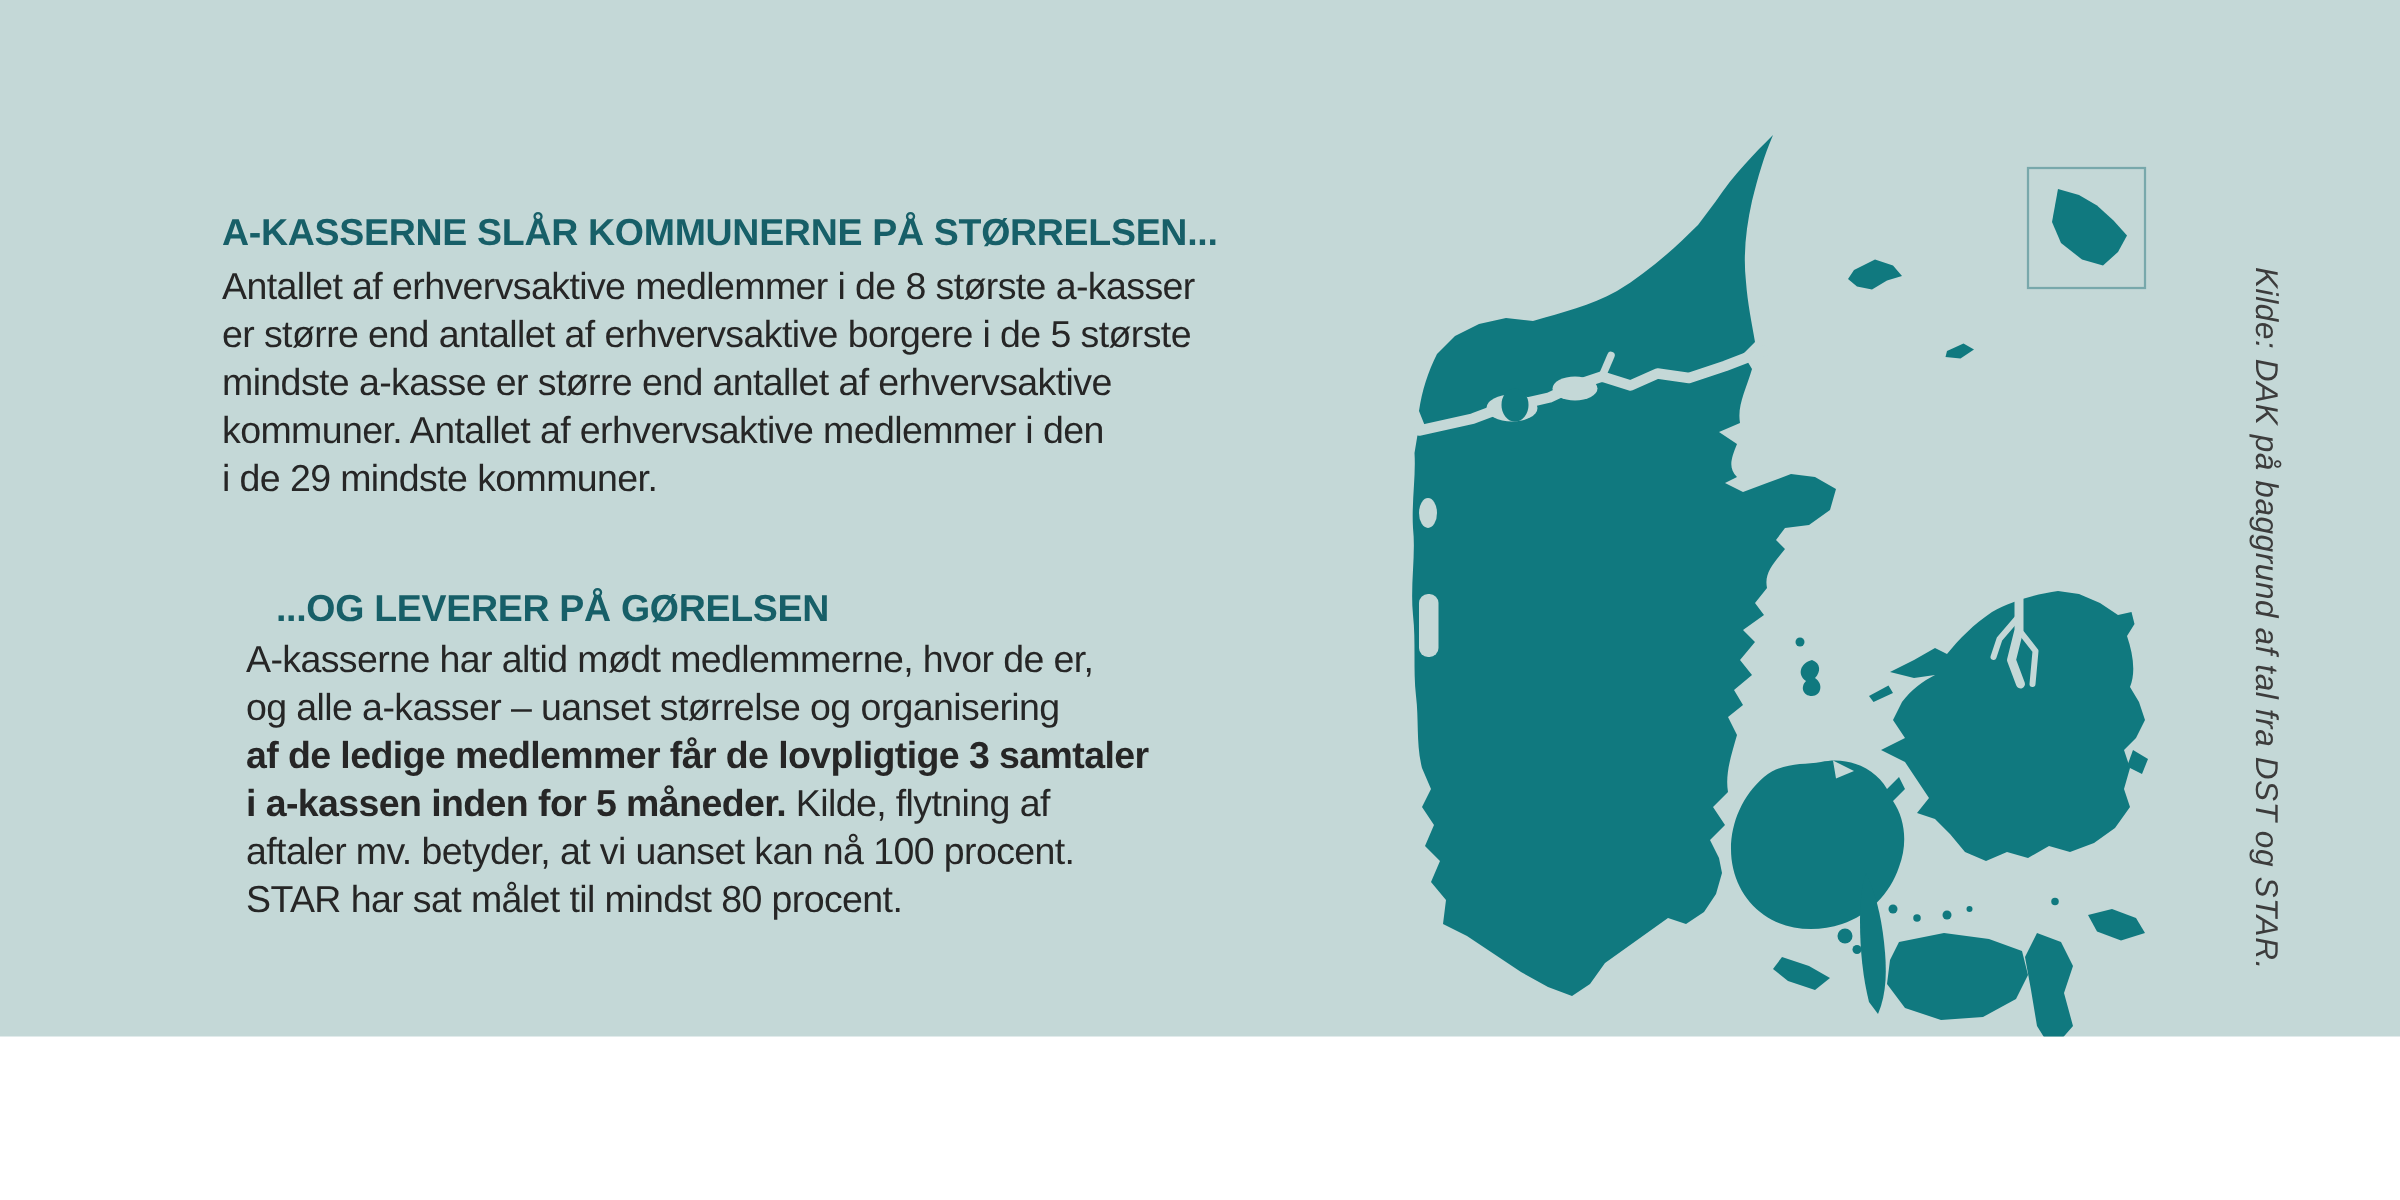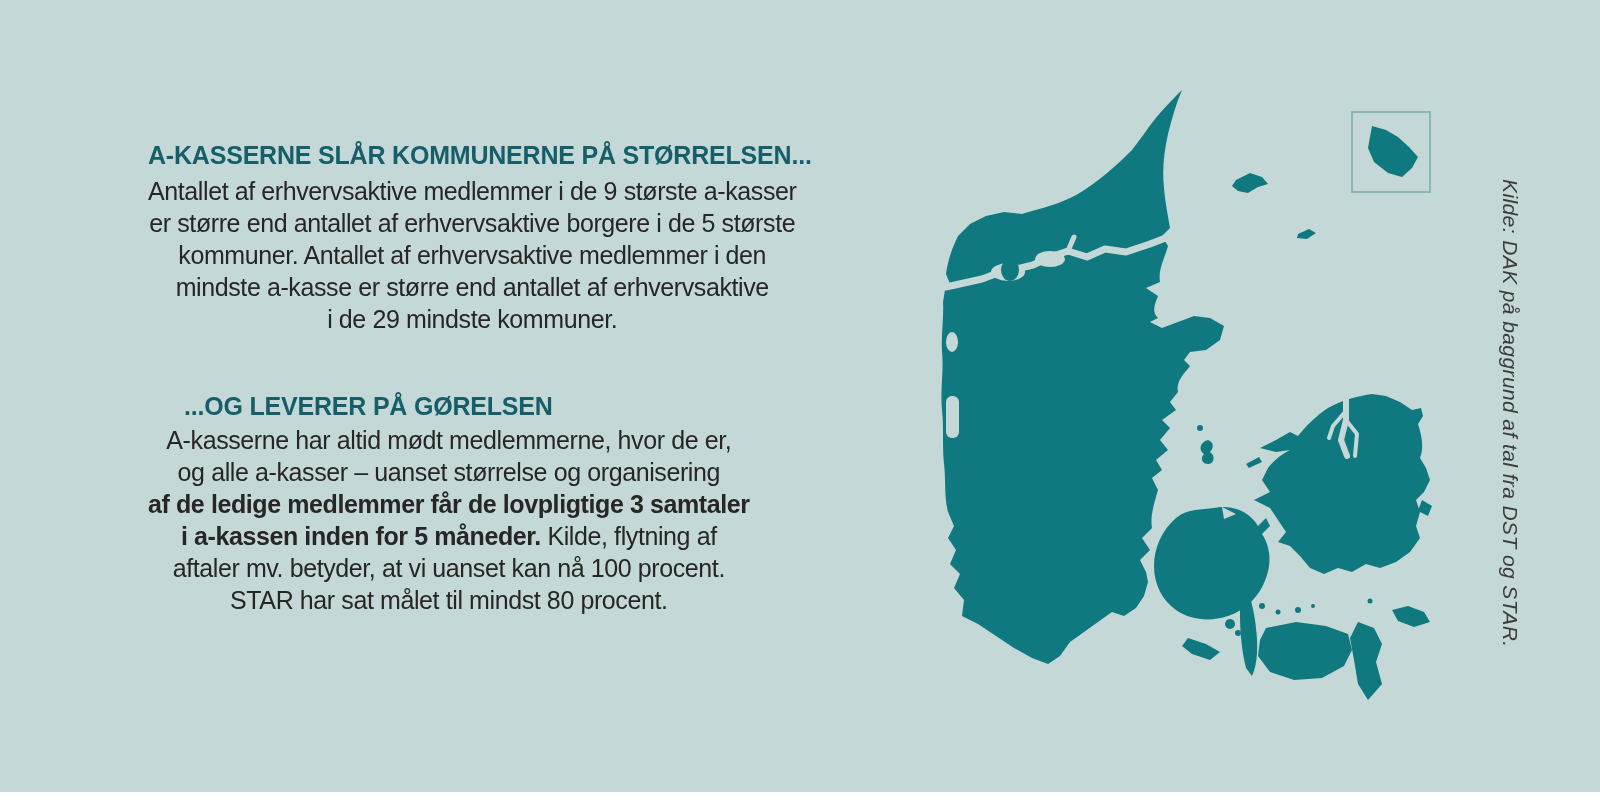--- a/index.html
+++ b/index.html
@@ -7,64 +7,64 @@
     --map:#10797f;
     --heading:#175f68;
     --body:#262626;
     --source:#3c3c3c;
     --inset:#78a8ab;
   }
   *{margin:0;padding:0;box-sizing:border-box;}
   html,body{width:1600px;height:800px;}
   body{font-family:"Liberation Sans",sans-serif;}
   .stage{
-    position:relative;width:1600px;height:792px;
-    background:var(--bg);overflow:hidden;text-align:center;
+    position:relative;width:1600px;height:691px;
+    background:var(--bg);overflow:hidden;
   }
   .textcol{position:absolute;left:148px;top:0;width:760px;}
   .sec-heading{
     position:absolute;left:0;
     font-weight:bold;font-size:25px;line-height:28px;
     letter-spacing:-0.2px;color:var(--heading);
     white-space:nowrap;
   }
   .sec-body{
     position:absolute;left:0;
     font-size:25px;line-height:32px;letter-spacing:-0.4px;
     color:var(--body);white-space:nowrap;
   }
   .sec-body .bold{font-weight:bold;}
   #heading-1{top:141px;}
   #body-1{top:175px;}
   #heading-2{top:392px;margin-left:36px;}
-  #body-2{top:424px;}
+  #body-2{top:424px;margin-left:16px;}
   .source-note{
     position:absolute;left:1492px;top:178px;height:470px;width:30px;
     writing-mode:vertical-rl;
     font-style:italic;font-size:21px;letter-spacing:0.4px;
     color:var(--source);white-space:nowrap;
   }
   .map-wrap{position:absolute;left:900px;top:60px;width:560px;height:740px;}
   .land{fill:var(--map);stroke:none;}
   .water{fill:var(--bg);stroke:none;}
   .water-line{fill:none;stroke:var(--bg);stroke-linecap:round;stroke-linejoin:round;}
   .inset-box{fill:none;stroke:var(--inset);stroke-width:1.5;}
 </style>
 </head>
 <body>
 
 <div class="stage">
 
   <div class="textcol">
     <h2 class="sec-heading" id="heading-1">A-KASSERNE SLÅR KOMMUNERNE PÅ STØRRELSEN...</h2>
     <div class="sec-body" id="body-1">
-        <div><span>Antallet af erhvervsaktive medlemmer i de 9 største a-kasser</span></div>
+        <div><span>Antallet af erhvervsaktive medlemmer i de 8 største a-kasser</span></div>
         <div><span>er større end antallet af erhvervsaktive borgere i de 5 største</span></div>
+        <div><span>mindste a-kasse er større end antallet af erhvervsaktive</span></div>
         <div><span>kommuner. Antallet af erhvervsaktive medlemmer i den</span></div>
-        <div><span>mindste a-kasse er større end antallet af erhvervsaktive</span></div>
         <div><span>i de 29 mindste kommuner.</span></div>
       </div>
 
     <h2 class="sec-heading" id="heading-2">...OG LEVERER PÅ GØRELSEN</h2>
     <div class="sec-body" id="body-2">
         <div><span>A-kasserne har altid mødt medlemmerne, hvor de er,</span></div>
         <div><span>og alle a-kasser – uanset størrelse og organisering</span></div>
         <div><span class="bold">af de ledige medlemmer får de lovpligtige 3 samtaler</span></div>
         <div><span class="bold">i a-kassen inden for 5 måneder.</span><span> Kilde, flytning af</span></div>
         <div><span>aftaler mv. betyder, at vi uanset kan nå 100 procent.</span></div>

